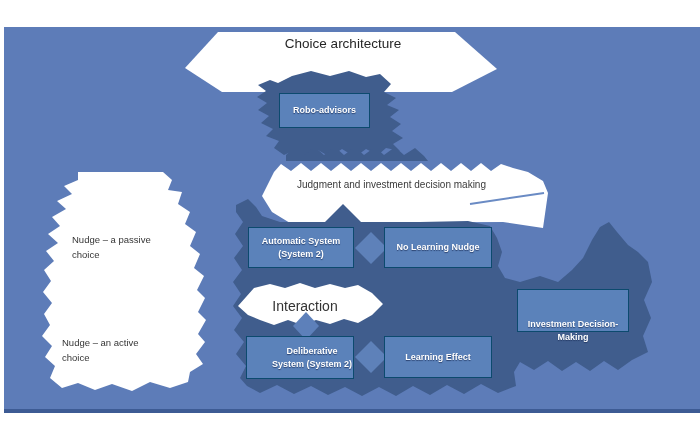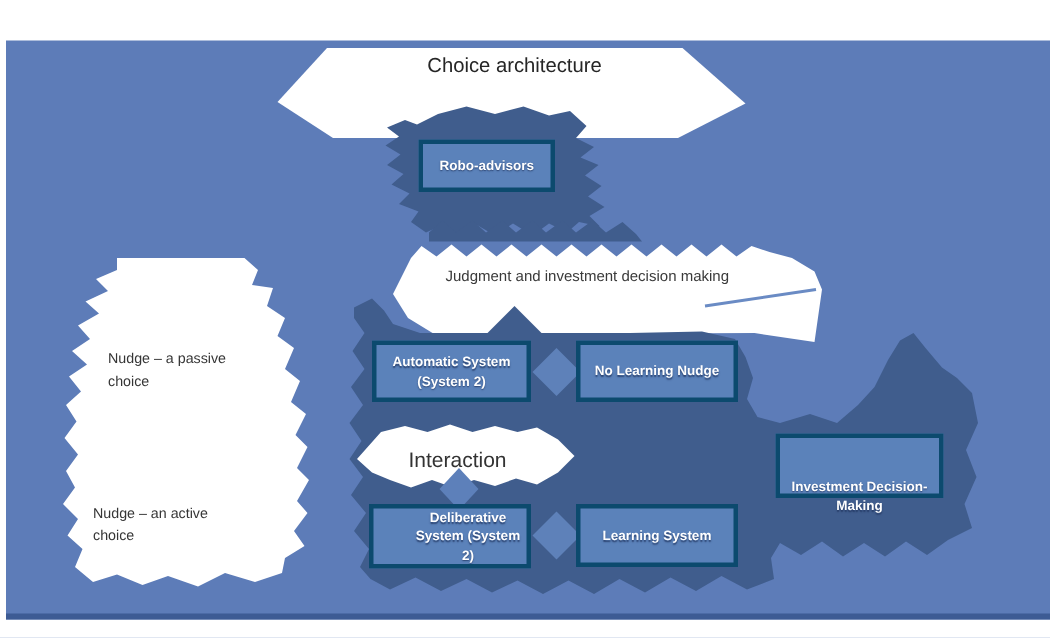--- a/index.html
+++ b/index.html
@@ -7,21 +7,21 @@
     position:relative;width:700px;height:425px;background:#ffffff;overflow:hidden;
     font-family:"Liberation Sans","DejaVu Sans",sans-serif;
   }
   .panel{
     position:absolute;left:4px;top:27px;width:696px;height:382px;
     background:#5d7cb8;border-bottom:4px solid #3d5b94;
   }
   svg.shapes{position:absolute;left:0;top:0;width:700px;height:425px;}
   .node{
     position:absolute;display:flex;align-items:center;justify-content:center;
-    background:#5b82ba;border:3px solid #0c4a6e;box-sizing:border-box;
+    background:#5b82ba;border:1px solid #0c4a6e;box-sizing:border-box;
     color:#ffffff;font-weight:bold;font-size:9px;line-height:1.35;text-align:center;
     text-shadow:0 1px 1px rgba(30,50,92,0.8);
   }
   .node .lbl{display:inline-block;}
   .txt{position:absolute;color:#353535;}
   .title{width:230px;left:228px;top:36px;text-align:center;font-size:13.5px;color:#262626;}
   .ribbon-text{left:297px;top:178px;width:196px;font-size:10px;line-height:1.45;color:#3a3a3a;}
   .interaction-text{left:252px;top:298px;width:106px;text-align:center;font-size:14px;color:#333333;}
   .nudge1{left:72px;top:233px;width:100px;font-size:9.5px;line-height:1.55;}
   .nudge2{left:62px;top:336px;width:106px;font-size:9.5px;line-height:1.55;}
@@ -72,19 +72,19 @@
 
   <div class="node" style="left:384px;top:227px;width:108px;height:41px;">
     <span class="lbl">No Learning Nudge</span>
   </div>
 
   <div class="node" style="left:246px;top:336px;width:108px;height:43px;padding-left:24px;">
     <span class="lbl w96">Deliberative System (System 2)</span>
   </div>
 
   <div class="node" style="left:384px;top:336px;width:108px;height:42px;">
-    <span class="lbl">Learning System</span>
+    <span class="lbl">Learning Effect</span>
   </div>
 
   <div class="node" style="left:517px;top:289px;width:112px;height:43px;">
     <span class="lbl w90">Investment Decision-Making</span>
   </div>
 </div>
 
 </body></html>

